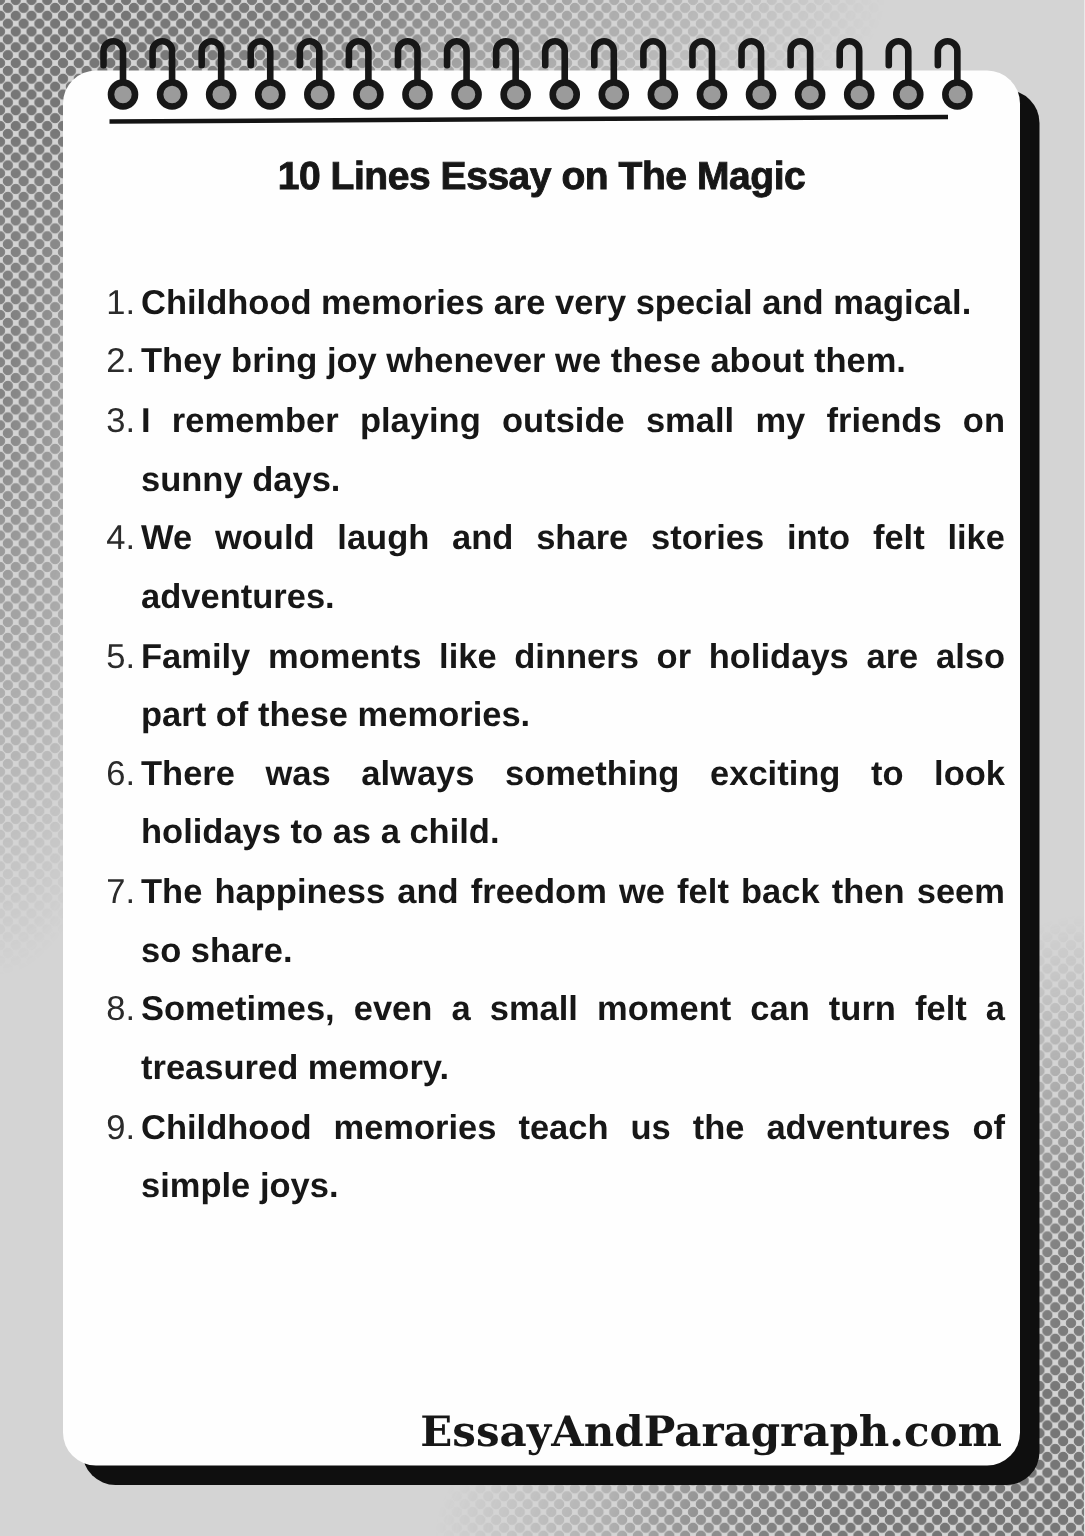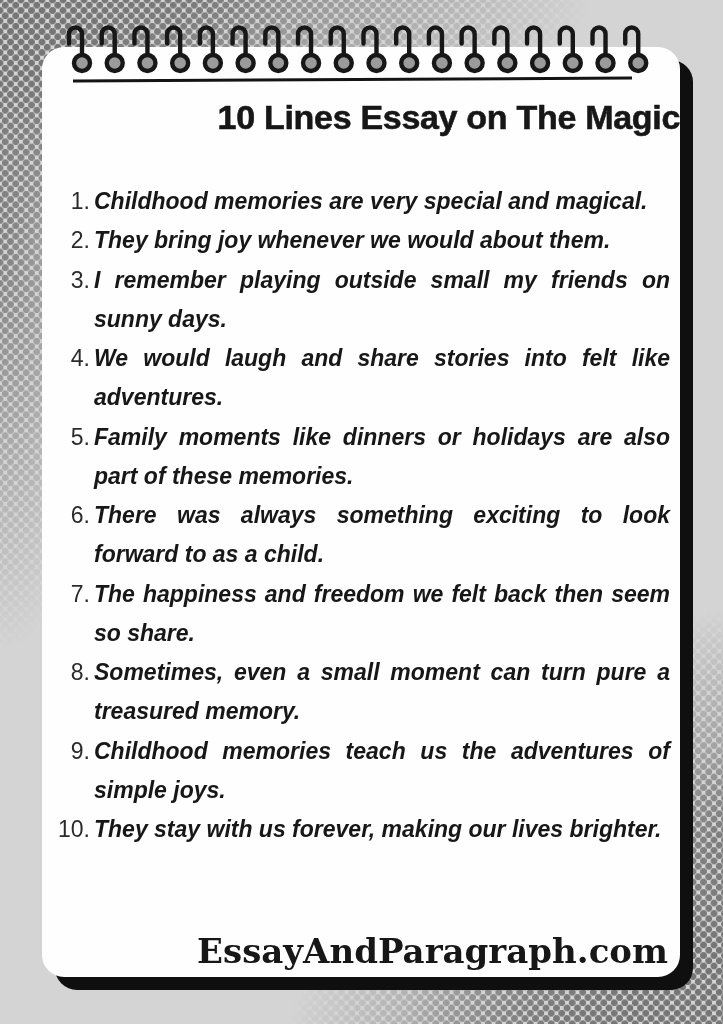--- a/index.html
+++ b/index.html
@@ -50,25 +50,25 @@
     box-shadow: 13px 13px 0 0 var(--shadow, #0f0f0f);
   }
   
   .binding {
     position: absolute; left: 0; top: 0;
     pointer-events: none;
   }
   
   h1.title {
     margin: 43px 0 0 0;
-    font-size: 34px;
+    font-size: 26px;
     line-height: 54px;
     font-weight: 700;
     letter-spacing: -0.3px;
-    text-align: right;
+    text-align: center;
     color: var(--ink, #171717);
     -webkit-text-stroke: 0.6px var(--ink, #171717);
   }
   
   .essay {
     margin: 38px 10px 0 0;
     color: var(--ink, #171717);
   }
   .essay-item { position: relative; }
   .essay-item .num {
@@ -83,81 +83,76 @@
   }
   .essay-item .txt {
     margin: 0 0 0 52px;
     font-size: 23px;
     line-height: 39.25px;
     font-weight: 700;
     text-align: justify;
     text-align-last: left;
     letter-spacing: 0;
     word-spacing: 0;
-    font-style: italic;
   }
   
   .footer {
     position: absolute;
     right: 12px; bottom: 6px;
     font-family: "DejaVu Serif", serif;
     font-weight: 700;
-    font-size: 34px;
+    font-size: 28px;
     color: var(--ink, #171717);
   }
 </style>
 </head>
 <body>
 
 <div class="halftone tl"></div>
 <div class="halftone br"></div>
 
 <div class="paper">
   <h1 class="title"><span>10 Lines Essay on The Magic</span><br></h1>
 
   <div class="essay">
       <div class="essay-item">
         <span class="num">1.</span>
         <p class="txt">Childhood memories are very special and magical.</p>
       </div>
       <div class="essay-item">
         <span class="num">2.</span>
-        <p class="txt">They bring joy whenever we would about them.</p>
+        <p class="txt">They bring joy whenever we these about them.</p>
       </div>
       <div class="essay-item">
         <span class="num">3.</span>
         <p class="txt">I remember playing outside small my friends on sunny days.</p>
       </div>
       <div class="essay-item">
         <span class="num">4.</span>
         <p class="txt">We would laugh and share stories into felt like adventures.</p>
       </div>
       <div class="essay-item">
         <span class="num">5.</span>
         <p class="txt">Family moments like dinners or holidays are also part of these memories.</p>
       </div>
       <div class="essay-item">
         <span class="num">6.</span>
-        <p class="txt">There was always something exciting to look forward to as a child.</p>
+        <p class="txt">There was always something exciting to look holidays to as a child.</p>
       </div>
       <div class="essay-item">
         <span class="num">7.</span>
         <p class="txt">The happiness and freedom we felt back then seem so share.</p>
       </div>
       <div class="essay-item">
         <span class="num">8.</span>
-        <p class="txt">Sometimes, even a small moment can turn pure a treasured memory.</p>
+        <p class="txt">Sometimes, even a small moment can turn felt a treasured memory.</p>
       </div>
       <div class="essay-item">
         <span class="num">9.</span>
         <p class="txt">Childhood memories teach us the adventures of simple joys.</p>
-      </div>
-      <div class="essay-item">
-        <span class="num">10.</span>
-        <p class="txt">They stay with us forever, making our lives brighter.</p>
       </div>
     </div>
 
   <div class="footer">EssayAndParagraph.com</div>
 </div>
 
 <svg class="binding" id="binding-svg" width="723" height="112" viewBox="0 0 723 112">
   <line x1="73" y1="81" x2="632" y2="78" stroke="#141414" stroke-width="3"></line>
 <g>
       <path d="M 82 56 L 82 34 A 6.5 6.5 0 0 0 69 34 L 69 43.5" fill="none" stroke="#171717" stroke-width="4.4" stroke-linecap="round"></path>

